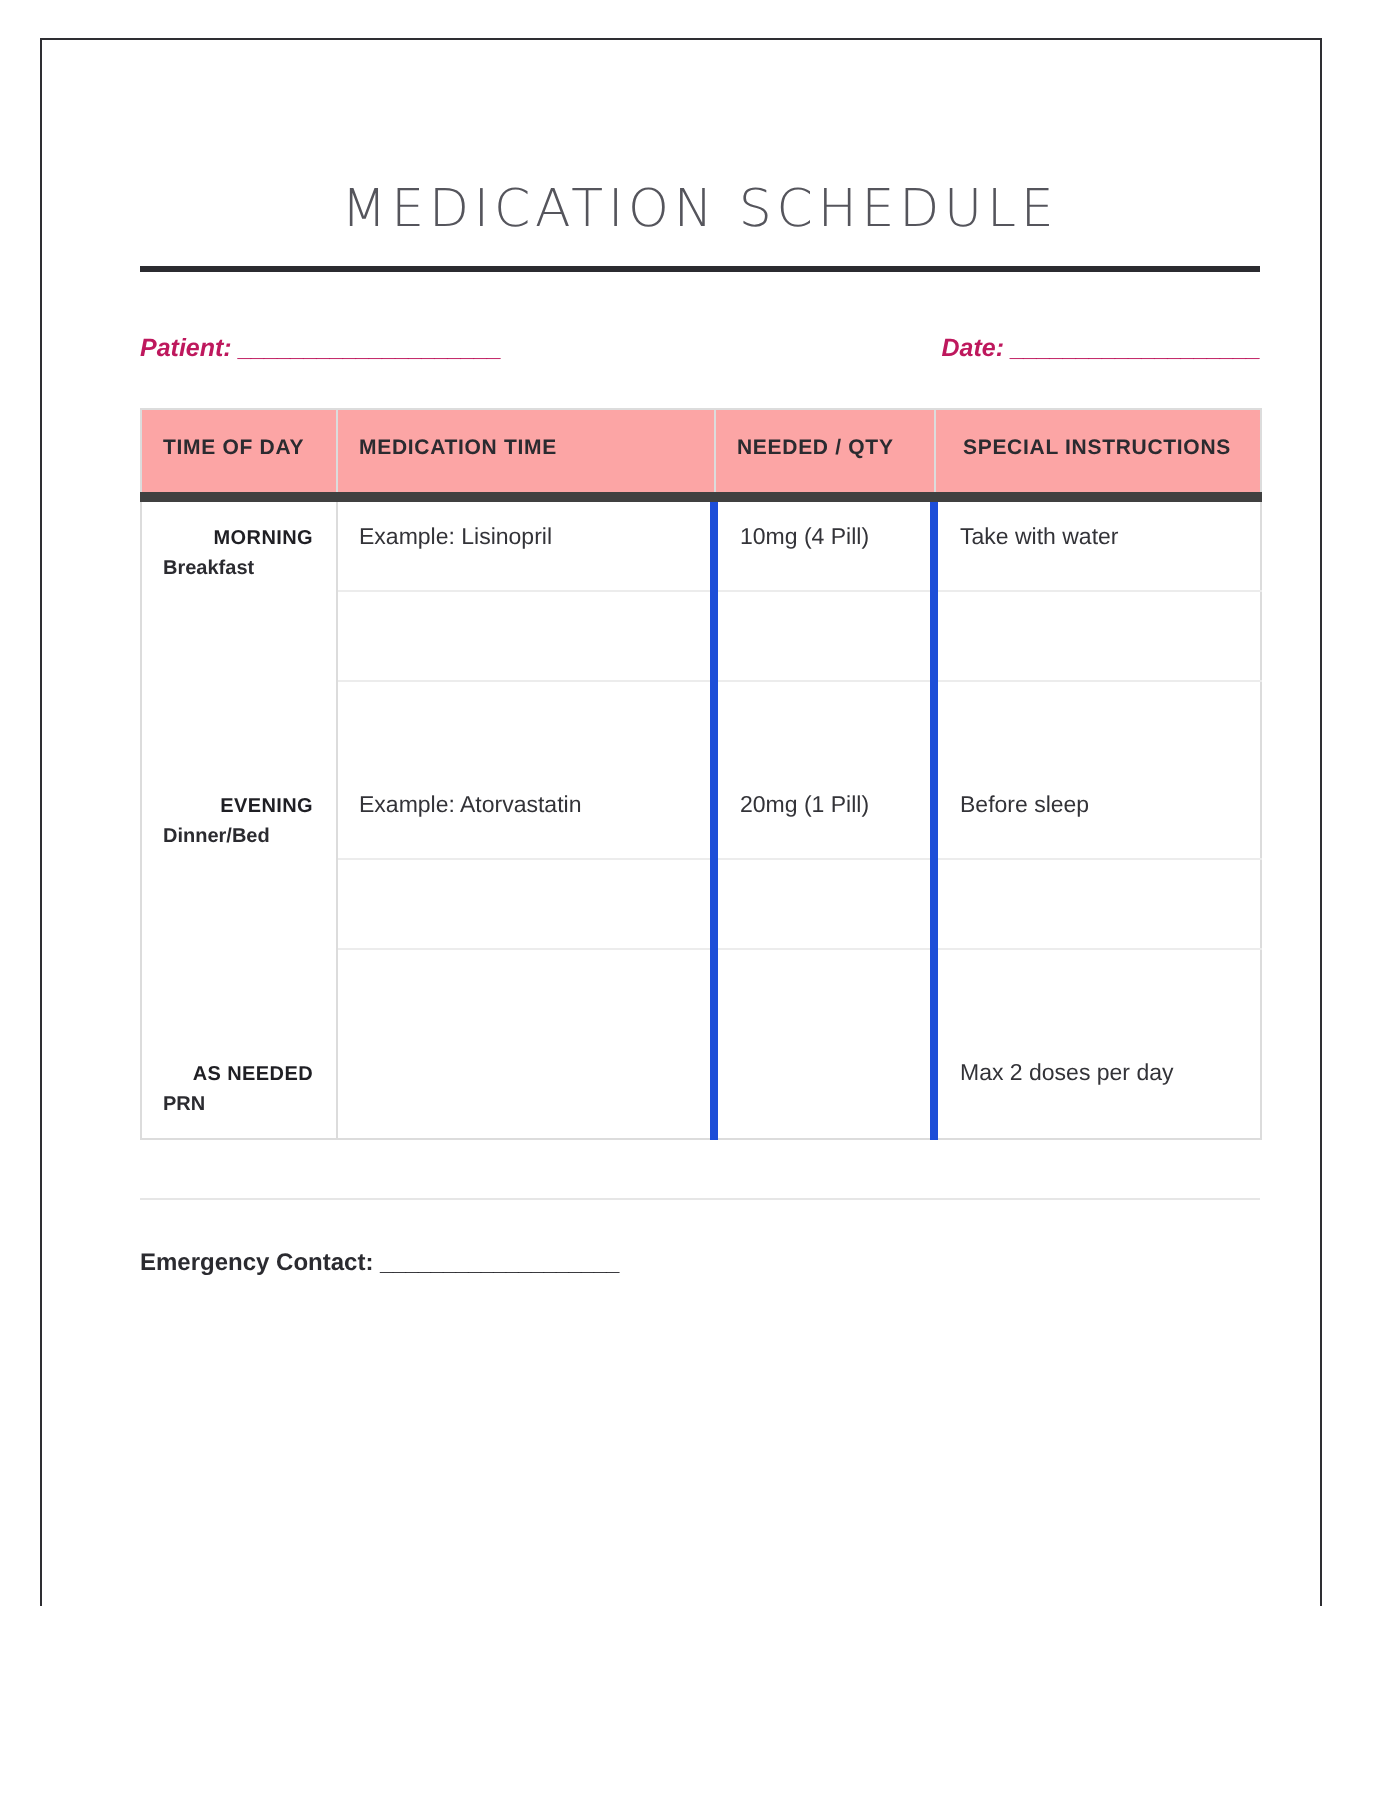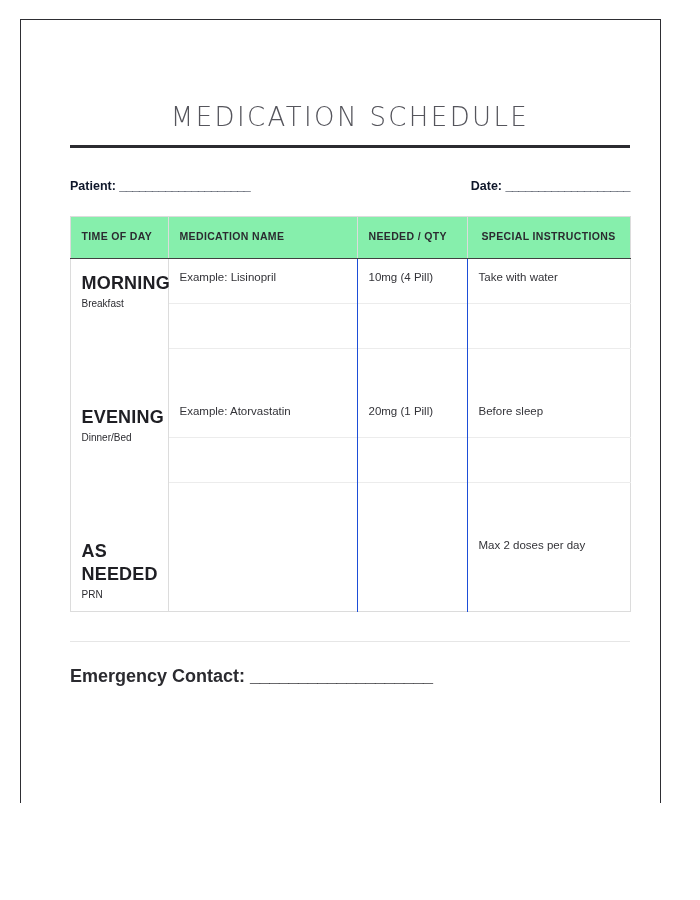--- a/index.html
+++ b/index.html
@@ -27,21 +27,21 @@
     border-right: 1.4px solid #2e2e33;
     border-top: 1.4px solid #2e2e33;
     border-bottom: none;
     box-sizing: border-box;
     pointer-events: none;
   }
 
   .content {
     position: absolute;
     left: 0;
-    top: 12px;
+    top: 0;
     width: 700px;
   }
 
   
   .doc-title {
     margin: 0;
     padding-top: 92px;
     text-align: center;
     font-size: 26px;
     font-weight: 300;
@@ -59,21 +59,22 @@
 
   
   .meta-row {
     margin: 31px auto 0 auto;
     width: 560px;
     display: flex;
     justify-content: space-between;
     align-items: baseline;
     font-size: 12.5px;
     font-weight: bold;
-    color: #0f172a;
+    color: #be185d;
+    font-style: italic;
   }
   .meta-field { white-space: nowrap; }
   .meta-label { font-weight: bold; }
   .meta-blank {
     font-weight: bold;
     letter-spacing: -0.4px;
   }
 
   
   .med-table {
@@ -82,62 +83,63 @@
     border-collapse: collapse;
     table-layout: fixed;
     border: 1px solid #dcdcdc;
   }
   .med-table col.c-time { width: 98px; }
   .med-table col.c-name { width: 189px; }
   .med-table col.c-dose { width: 110px; }
   .med-table col.c-note { width: 163px; }
 
   .med-table thead th {
-    background: #86efac;
+    background: #fca5a5;
     border-right: 1px solid #dcdcdc;
-    border-bottom: 1px solid #404040;
+    border-bottom: 5px solid #404040;
     text-align: left;
     vertical-align: top;
     padding: 12px 11px 13px 11px;
     font-size: 10.5px;
     font-weight: bold;
     letter-spacing: 0.35px;
     line-height: 1.45;
     color: #2b2b30;
   }
   .med-table thead th:last-child { border-right: none; text-align: center; }
 
   .med-table td {
-    border-right: 1px solid #1d4ed8;
+    border-right: 4px solid #1d4ed8;
     vertical-align: top;
     padding: 10px 11px;
     font-size: 11.5px;
     color: #333338;
     line-height: 1.4;
     height: 24px;
   }
   .med-table td:last-child { border-right: none; }
 
   
   td.time-cell {
     padding-top: 13px;
     border-right: 1px solid #dcdcdc;
   }
   .time-main {
     display: block;
-    font-size: 18px;
+    font-size: 10px;
     font-weight: bold;
     color: #1f1f24;
     letter-spacing: 0.2px;
     line-height: 1.28;
+    text-align: right;
   }
   .time-sub {
     display: block;
     font-size: 10px;
-    font-weight: normal;
+    font-weight: bold;
     color: #2b2b30;
     margin-top: 2px;
     line-height: 1.3;
   }
 
   
   tr.row-inner > td { border-top: 1px solid #ececec; }
   tr.group-start > td { border-top: 1px solid #d4d4d4; }
   tr.group-first-body > td { border-top: none; }
 
@@ -147,21 +149,21 @@
     width: 560px;
     height: 1px;
     background: #e6e6e6;
   }
   .footer-fields {
     margin: 0 auto;
     width: 560px;
     padding-top: 24px;
   }
   .footer-field {
-    font-size: 18px;
+    font-size: 12px;
     font-weight: bold;
     color: #2b2b30;
     margin-bottom: 17px;
     white-space: nowrap;
   }
   .footer-blank { letter-spacing: -0.4px; }
 </style>
 </head>
 <body>
 
@@ -187,21 +189,21 @@
   <table class="med-table">
     <colgroup>
       <col class="c-time">
       <col class="c-name">
       <col class="c-dose">
       <col class="c-note">
     </colgroup>
     <thead>
       <tr>
         <th>TIME OF DAY</th>
-        <th>MEDICATION NAME</th>
+        <th>MEDICATION TIME</th>
         <th>NEEDED / QTY</th>
         <th>SPECIAL INSTRUCTIONS</th>
       </tr>
     </thead>
     <tbody id="table-body">
         <tr class="group-start group-first-body">
           <td class="time-cell" rowspan="3">
             <span class="time-main">MORNING</span>
             <span class="time-sub">Breakfast</span>
           </td>

